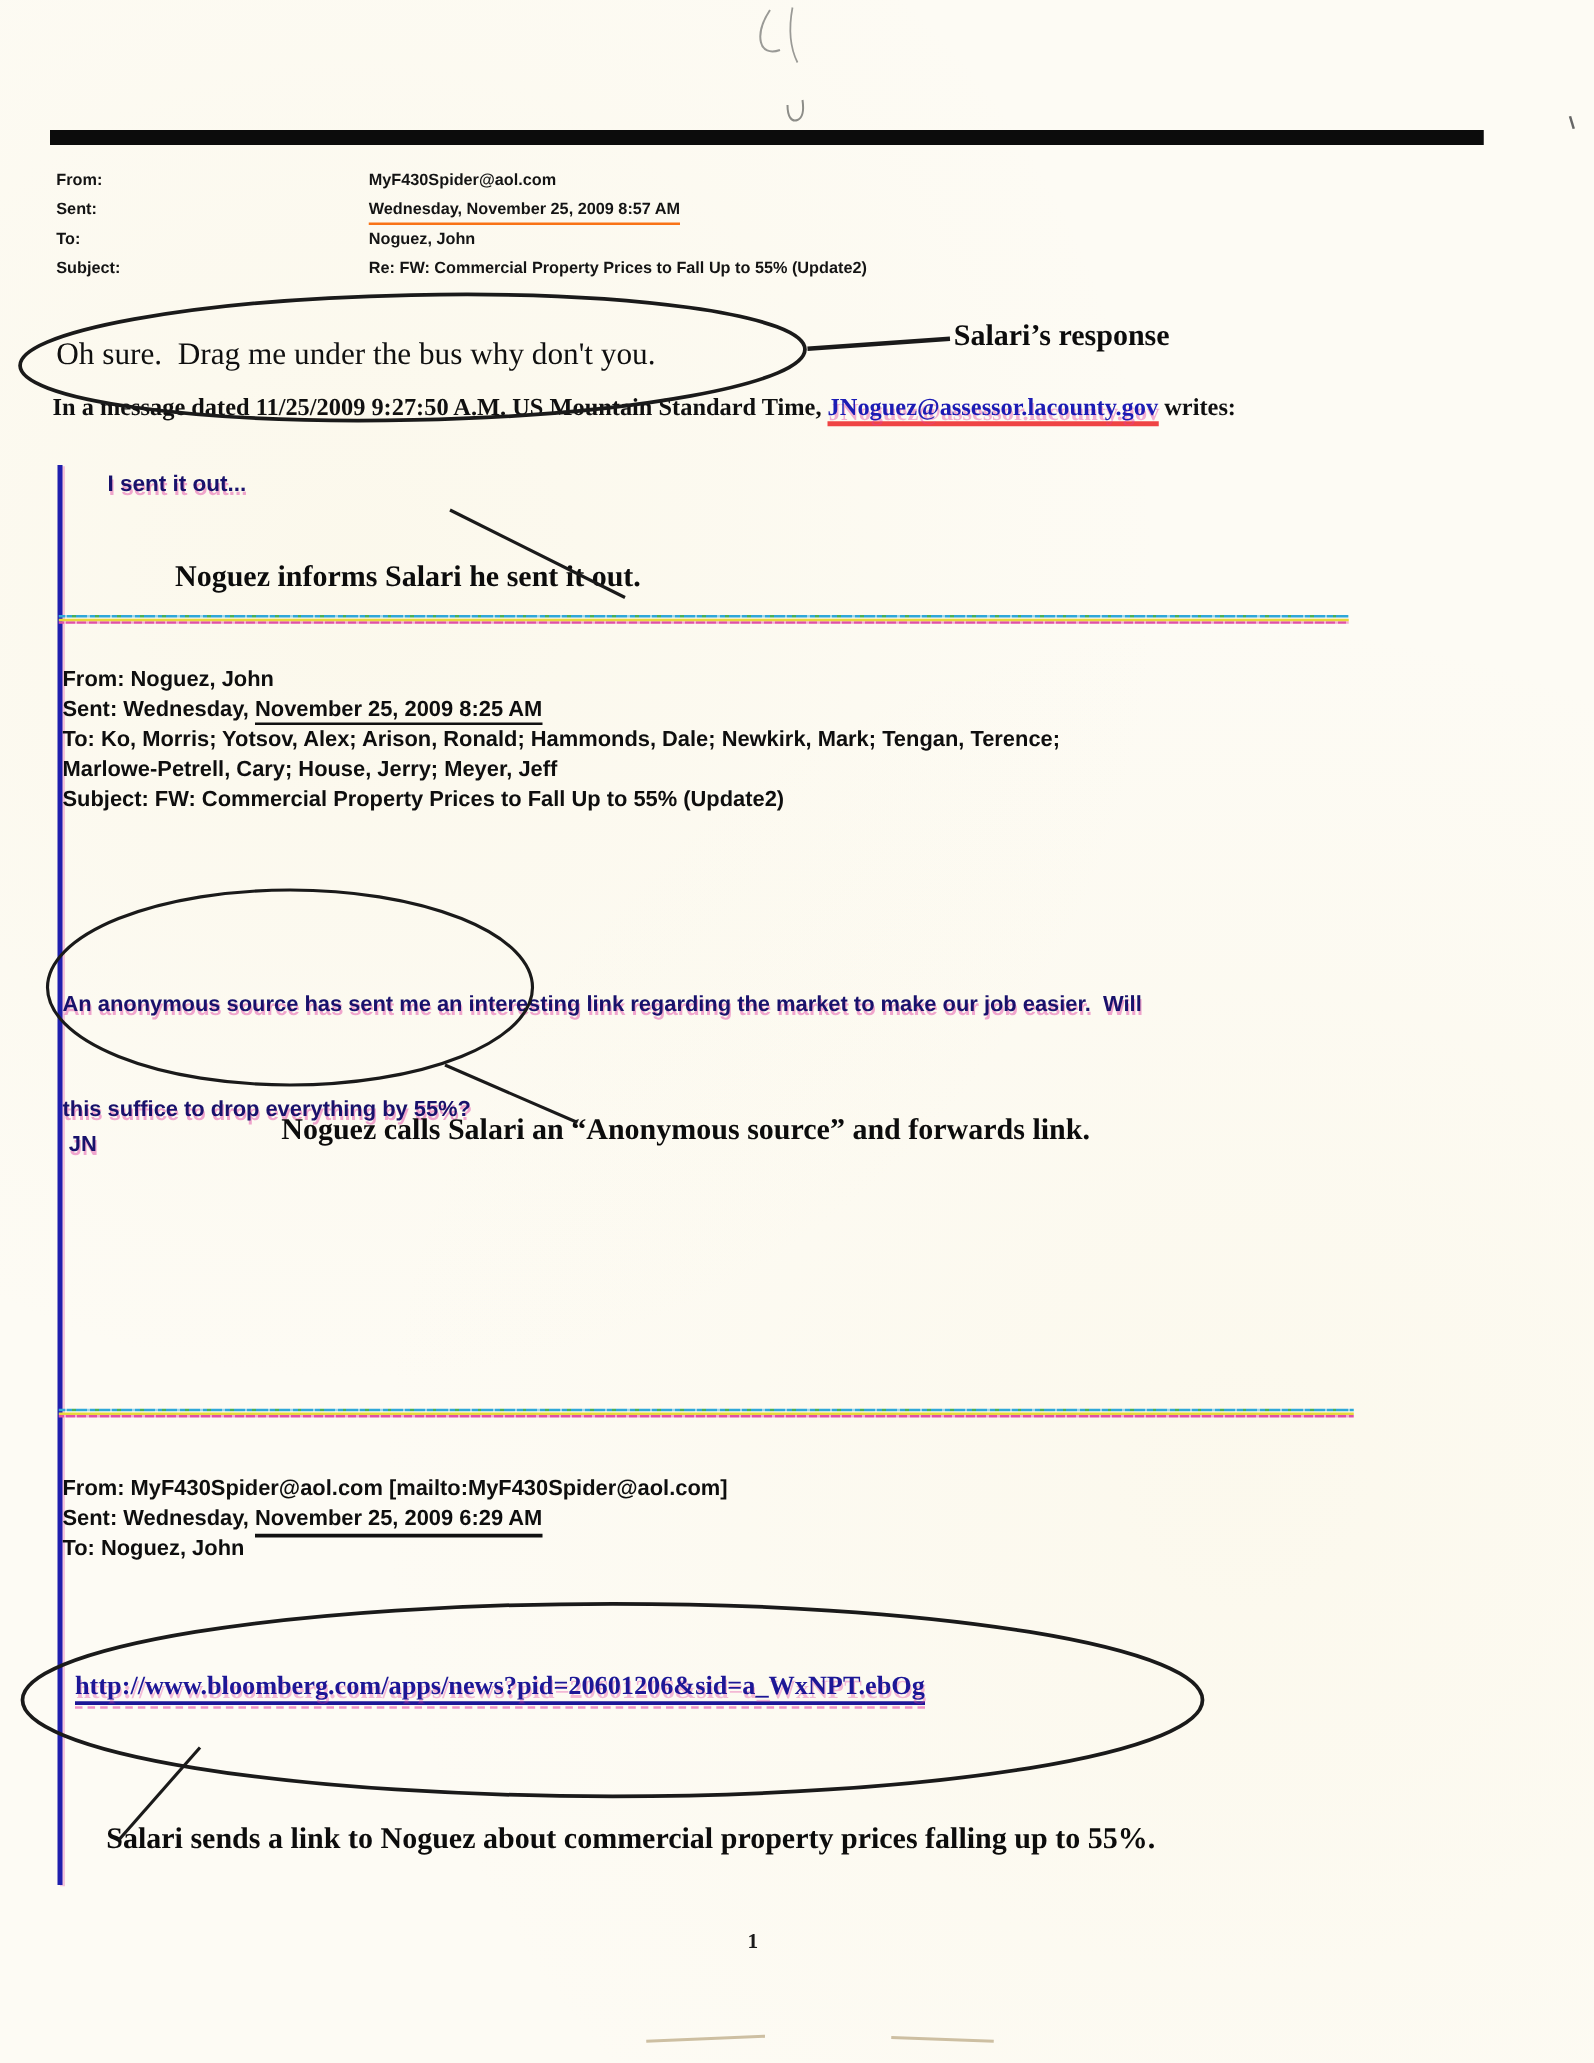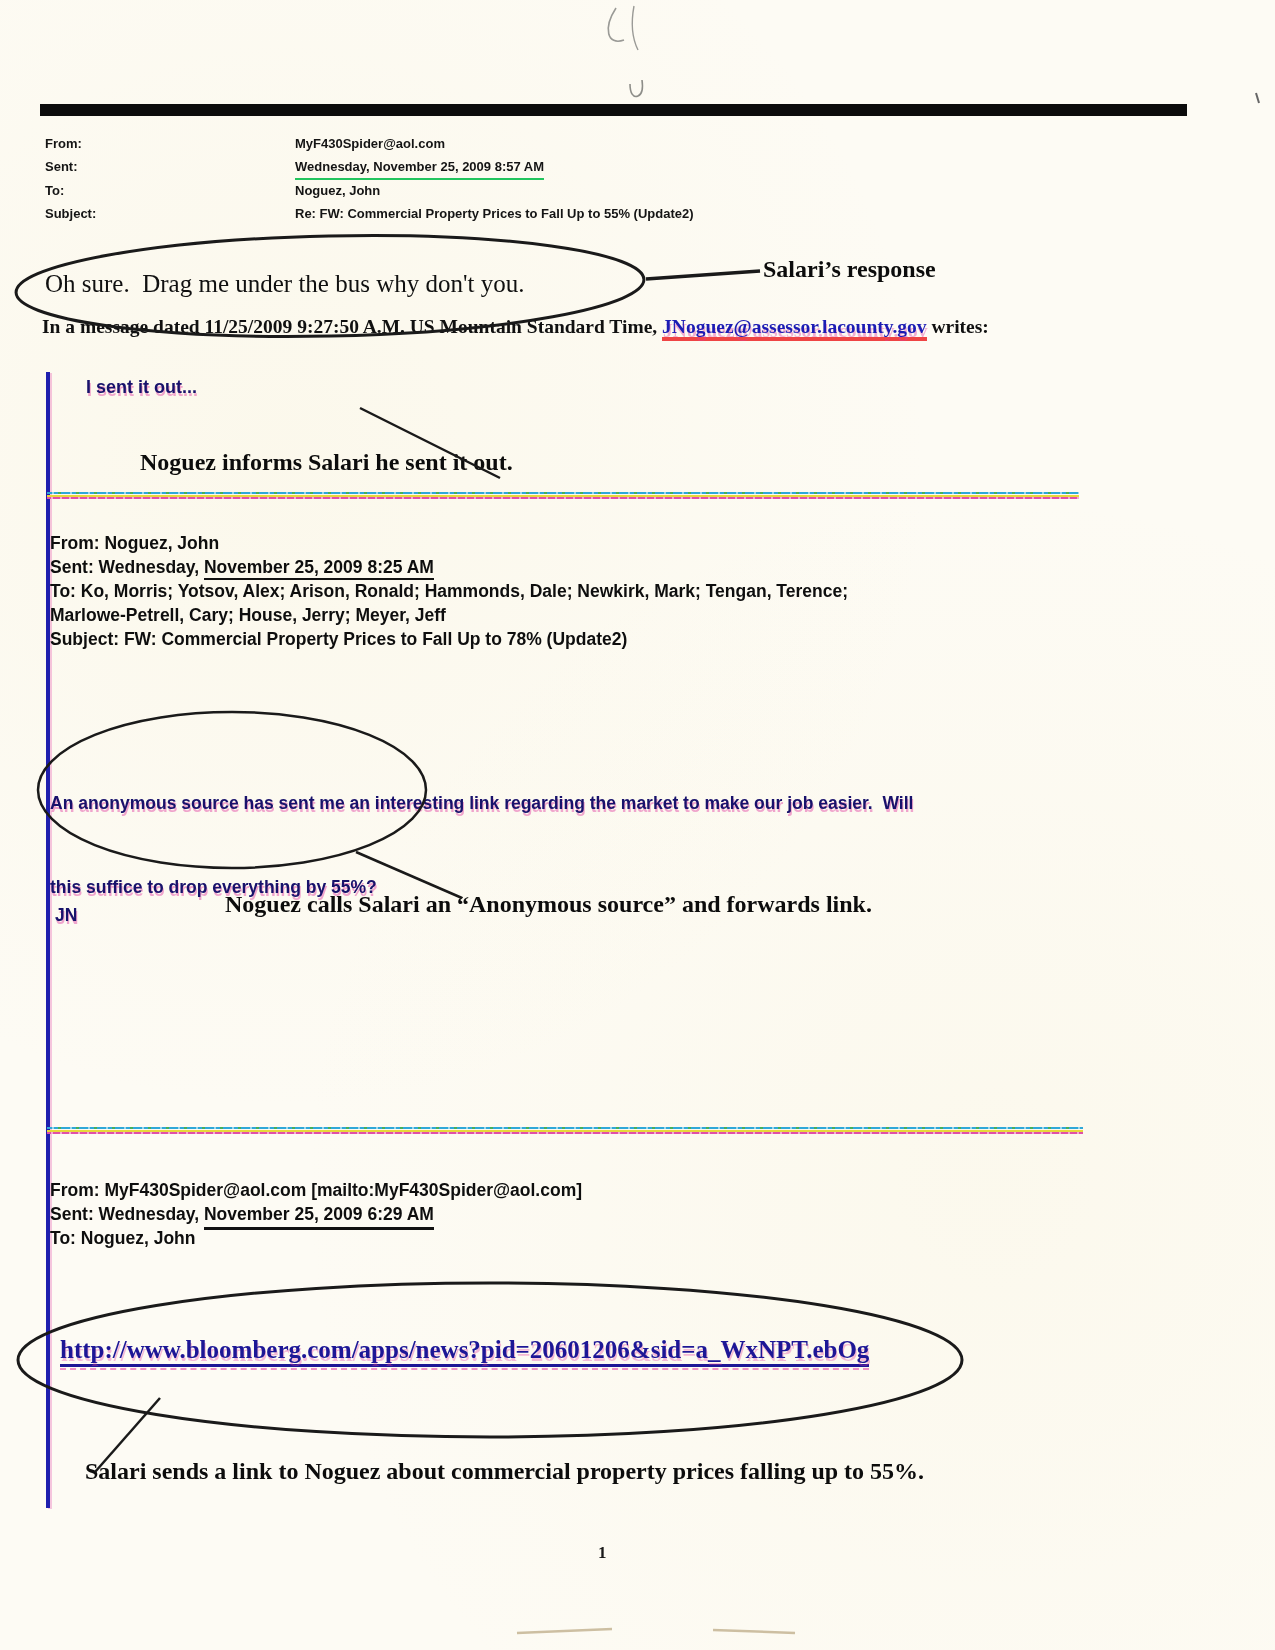--- a/index.html
+++ b/index.html
@@ -12,21 +12,21 @@
     font-family:"Liberation Sans", sans-serif;
     color:#141414;
   }
   .abs{position:absolute;}
   
   .top-rule{left:40px;top:104px;width:1147px;height:12px;background:#0c0c0c;}
   
   .hdr1{left:45px;top:133px;font-weight:bold;font-size:13px;line-height:22.5px;}
   .hdr1 .row{display:flex;}
   .hdr1 .lbl{width:250px;flex:0 0 250px;}
-  .u-solid{border-bottom:2px solid #22c55e;}
+  .u-solid{border-bottom:2px solid #f97316;}
   
   .body-serif{font-family:"Liberation Serif", serif;font-size:25px;color:#101010;white-space:pre-wrap;}
   .note{font-family:"Liberation Serif", serif;font-weight:bold;font-size:24px;color:#0c0c0c;white-space:nowrap;}
   .quote-intro{font-family:"Liberation Serif", serif;font-weight:bold;font-size:19.5px;color:#101010;white-space:nowrap;}
   .mail-link{
     color:#1c1cb4;text-decoration:none;
     border-bottom:4px solid #ef4444;padding-bottom:0px;
     text-shadow:1px 4px 0 rgba(225,59,160,.40);
   }
   
@@ -45,21 +45,21 @@
   }
   
   .hdr-block{font-weight:bold;font-size:17.5px;line-height:24px;color:#0e0e0e;white-space:nowrap;}
   .u-thick{border-bottom:2.5px solid #111;padding-bottom:1px;}
   .u-low{border-bottom:3px solid #111;padding-bottom:3px;}
   
   .para{font-weight:bold;font-size:17.5px;line-height:28px;white-space:pre-wrap;}
   
   .biglink-wrap{border-bottom:2px dashed rgba(225,59,160,.55);padding-bottom:4px;display:inline-block;}
   .biglink{
-    font-family:"Liberation Serif", serif;font-weight:bold;font-size:25px;
+    font-family:"Liberation Serif", serif;font-weight:bold;font-size:21px;
     color:#1d1796;text-decoration:none;
     border-bottom:3px solid #1d1796;padding-bottom:1px;
     text-shadow:1px 3px 0 rgba(225,59,160,.35);
     white-space:nowrap;
   }
   .page-num{font-family:"Liberation Serif", serif;font-size:17px;font-weight:bold;color:#1a1a1a;}
   svg.overlay{position:absolute;left:0;top:0;pointer-events:none;}
 </style>
 </head>
 <body>
@@ -99,21 +99,21 @@
 
 <div class="abs rainbow" style="left:47px;top:492px;width:1032px;"></div>
 
 <div class="abs hdr-block" style="left:50px;top:531px;">
   <div>From: Noguez, John</div>
   <div>
     <span>Sent: Wednesday, </span><span class="u-thick">November 25, 2009 8:25 AM</span>
   </div>
   <div>To: Ko, Morris; Yotsov, Alex; Arison, Ronald; Hammonds, Dale; Newkirk, Mark; Tengan, Terence;</div>
   <div>Marlowe-Petrell, Cary; House, Jerry; Meyer, Jeff</div>
-  <div>Subject: FW: Commercial Property Prices to Fall Up to 78% (Update2)</div>
+  <div>Subject: FW: Commercial Property Prices to Fall Up to 55% (Update2)</div>
 </div>
 
 <div class="abs para ghost" style="left:50px;top:733px;width:1030px;">
   <div>An anonymous source has sent me an interesting link regarding the market to make our job easier.  Will</div>
   <div>this suffice to drop everything by 55%?</div>
 </div>
 <div class="abs para ghost" style="left:55px;top:901px;">JN</div>
 <div class="abs note" style="left:225px;top:891px;">Noguez calls Salari an “Anonymous source” and forwards link.</div>
 
 <div class="abs rainbow" style="left:47px;top:1127px;width:1036px;"></div>

